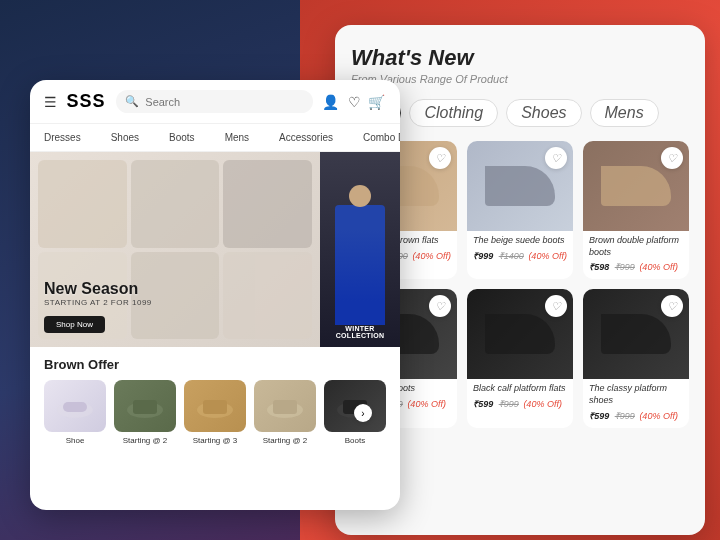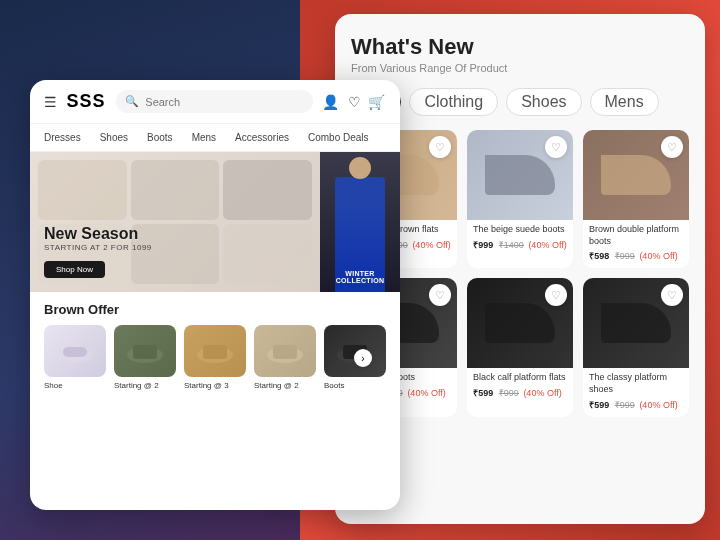--- a/index.html
+++ b/index.html
@@ -26,28 +26,29 @@
       right: 0; top: 0;
       width: 420px; height: 540px;
       background: linear-gradient(135deg, #c0392b 0%, #e74c3c 50%, #c0392b 100%);
       z-index: 0;
     }
 
     
     .right-panel {
       position: absolute;
       right: 15px;
-      top: 14px;
+      top: 25px;
       width: 370px;
       height: 510px;
       background: #f8f8f8;
       border-radius: 16px;
       z-index: 2;
       overflow: hidden;
       box-shadow: 0 8px 32px rgba(0,0,0,0.25);
+      font-style: italic;
     }
 
     .right-panel-inner {
       padding: 20px 16px 12px 16px;
       height: 100%;
       overflow: hidden;
     }
 
     .whats-new-title {
       font-size: 22px;
@@ -239,39 +240,39 @@
     .header-icons {
       display: flex;
       gap: 8px;
       color: #333;
       font-size: 14px;
     }
 
     
     .store-nav {
       display: flex;
-      gap: 3px;
+      gap: 14px;
       padding: 6px 14px;
       border-bottom: 1px solid #f0f0f0;
     }
 
     .nav-item {
       font-size: 10px;
       color: #444;
       padding: 2px 8px;
       cursor: pointer;
       white-space: nowrap;
     }
 
     .nav-item:first-child { padding-left: 0; }
 
     
     .hero-section {
       position: relative;
-      height: 140px;
+      height: 195px;
       display: flex;
       overflow: hidden;
     }
 
     .hero-main {
       flex: 1;
       background: linear-gradient(135deg, #e8e0d8 0%, #d8d0c8 100%);
       position: relative;
       display: flex;
       align-items: flex-end;
@@ -402,21 +403,21 @@
     .offers-row {
       display: flex;
       gap: 8px;
       overflow-x: hidden;
       align-items: flex-start;
     }
 
     .offer-item {
       flex: 0 0 auto;
       width: 62px;
-      text-align: left;
+      text-align: center;
     }
 
     .offer-img {
       width: 62px;
       height: 52px;
       border-radius: 8px;
       margin-bottom: 4px;
       display: flex;
       align-items: center;
       justify-content: center;

